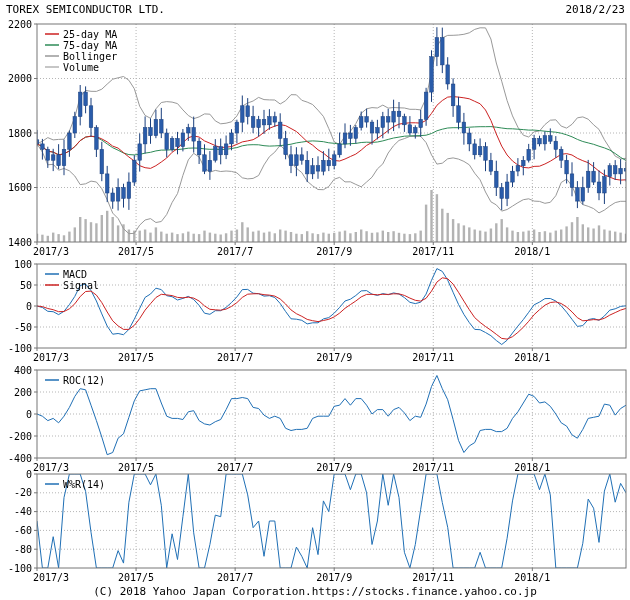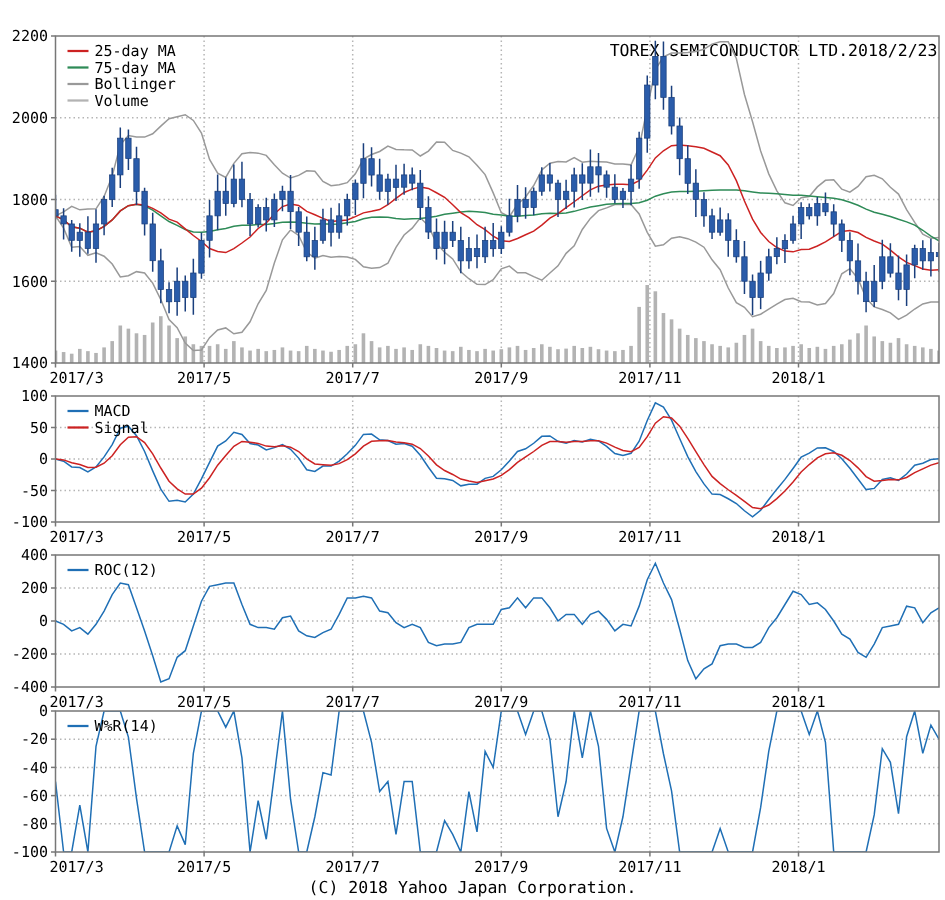--- a/index.html
+++ b/index.html
@@ -4,23 +4,23 @@
 <style>
   html,body{margin:0;padding:0}
   body{
     width:630px;height:600px;position:relative;overflow:hidden;
     background:#ffffff;
     font-family:"DejaVu Sans Mono","Liberation Mono",monospace;
     -webkit-font-smoothing:none;
   }
   .header{
     position:absolute;top:0;left:0;right:0;height:20px;
-    display:flex;justify-content:flex-end;align-items:flex-start;
+    display:flex;justify-content:space-between;align-items:flex-start;
     padding:3px 5px 0 6px;box-sizing:border-box;
-    font-size:11px;color:#000;margin-top:24px;
+    font-size:11px;color:#000;
   }
   .footer{
     position:absolute;bottom:0;left:0;right:0;height:16px;
     display:flex;justify-content:center;align-items:flex-end;
     padding:0 4px 2px 4px;box-sizing:border-box;
     font-size:11px;color:#000;
   }
   #chart-svg{position:absolute;top:0;left:0;
     font-family:"DejaVu Sans Mono","Liberation Mono",monospace;}
 </style>
@@ -561,13 +561,14 @@
       <g>
         <line x1="45" x2="59" y1="484" y2="484" stroke="#1f6fb5" stroke-width="1.5"></line>
         <text x="63" y="487.5" font-size="10" fill="#000000">W%R(14)</text>
       </g>
       <rect x="37" y="474" width="589" height="94" fill="none" stroke="#777777"></rect>
     </g>
   </svg>
 
 <div class="footer">
   <span>(C) 2018 Yahoo Japan Corporation.</span>
+  <span>https://stocks.finance.yahoo.co.jp</span>
 </div>
 
 </body></html>

